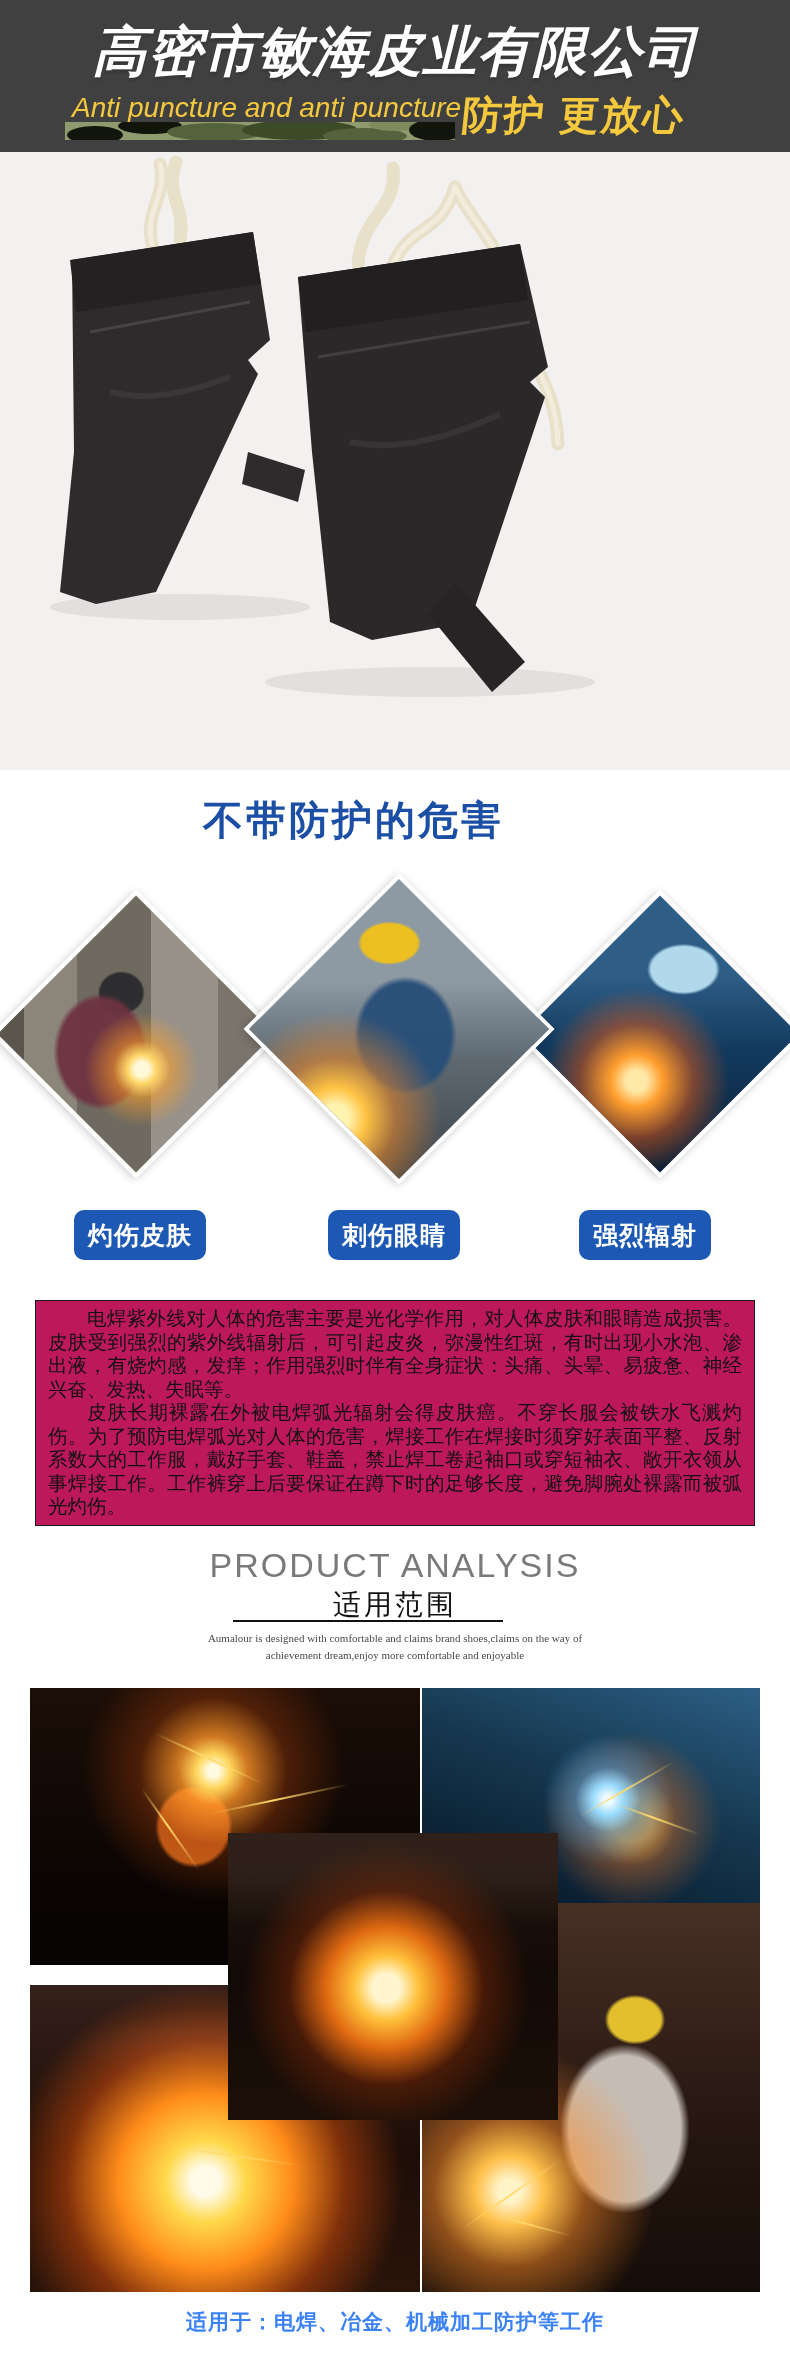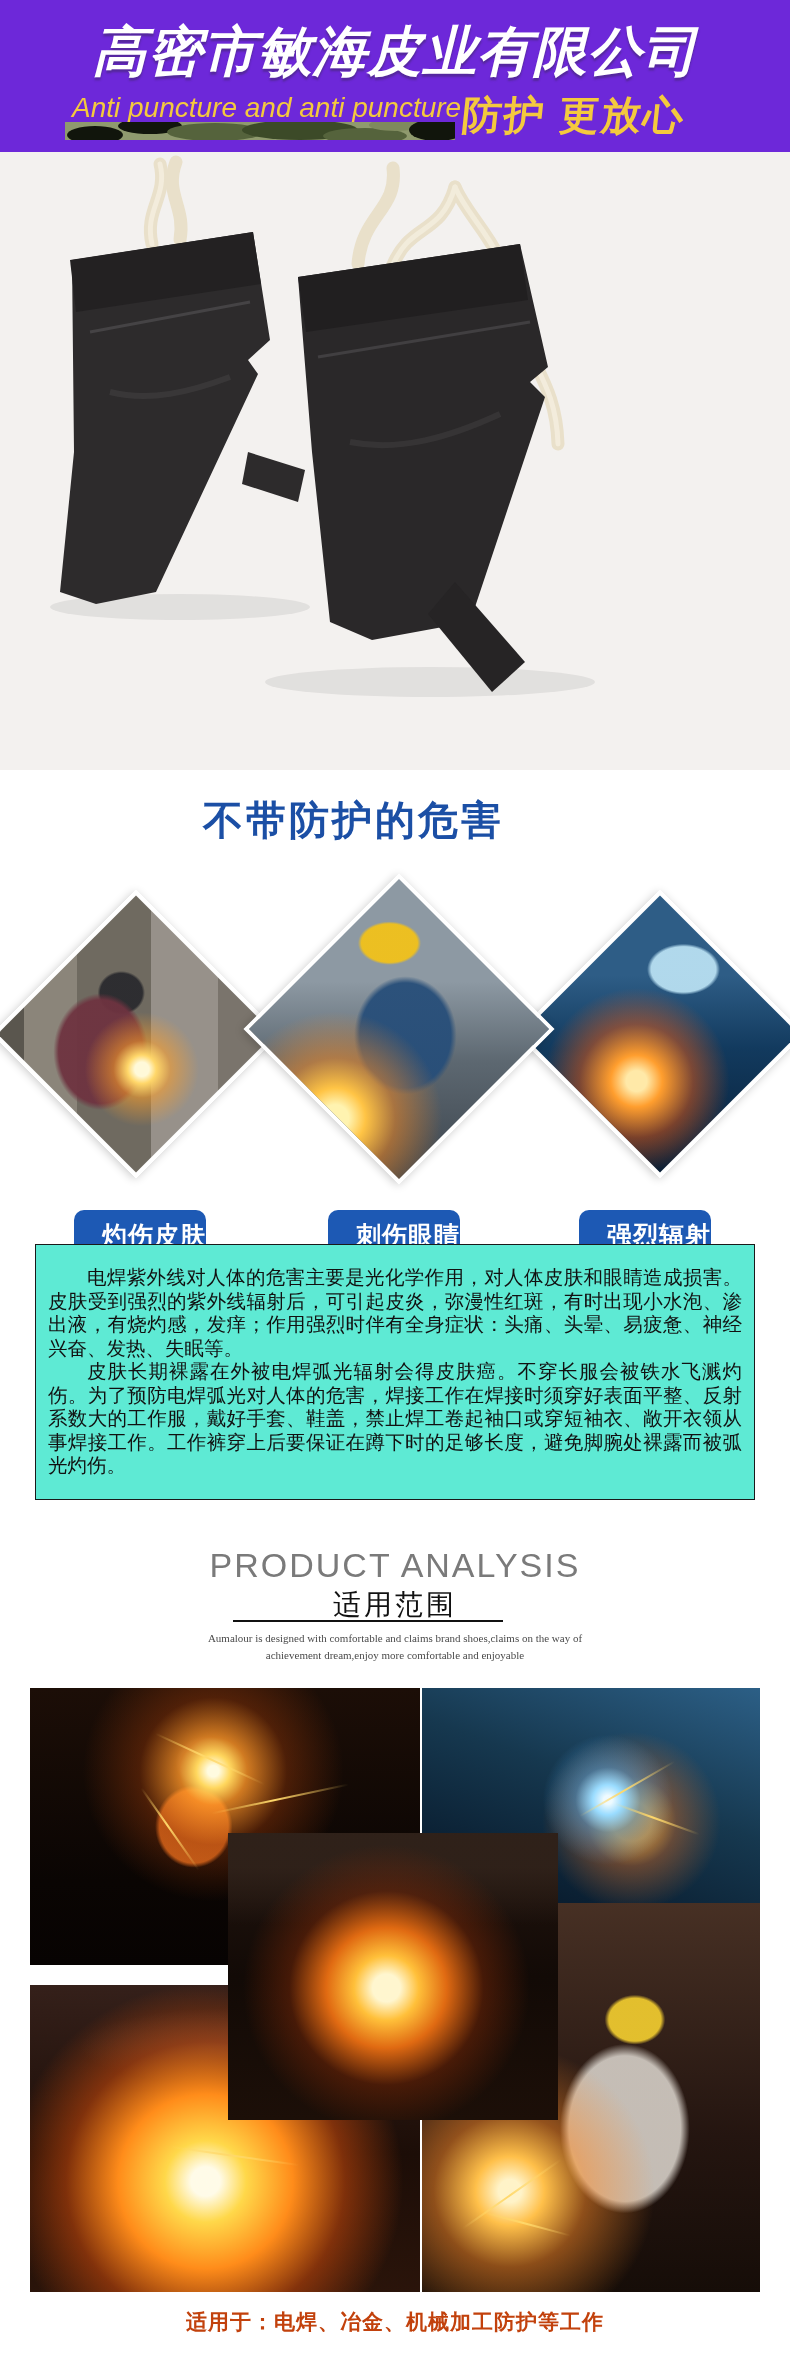--- a/index.html
+++ b/index.html
@@ -2,21 +2,21 @@
 <html><head>
 <meta charset="utf-8">
 <style>
   html,body{margin:0;padding:0;background:#ffffff;}
   #page{
     position:relative; width:790px; height:2371px; margin:0 auto;
     background:#ffffff; overflow:hidden;
     font-family:"Liberation Sans", sans-serif;
   }
   
-  .header{position:absolute;left:0;top:0;width:790px;height:152px;background:#6d28d9;}
+  .header{position:absolute;left:0;top:0;width:790px;height:152px;background:#404040;}
   .company{
     position:absolute;left:0;top:16px;width:790px;text-align:center;
     font-size:54px;font-weight:bold;font-style:italic;color:#ffffff;
     letter-spacing:1px;white-space:nowrap;text-shadow:0 3px 2px rgba(40,40,45,.35);
   }
   .subtitle-en{
     position:absolute;left:72px;top:92px;font-size:28px;font-style:italic;
     font-weight:normal;color:#f4c93e;white-space:nowrap;
   }
   .slogan{
@@ -55,27 +55,27 @@
       linear-gradient(180deg, #8d99a3 0 35%, #5d6871 60%, #39414a);
   }
   .ph-rad{
     background:
       radial-gradient(circle at 42% 66%, #ffe9a8 0 4%, #ff9e2e 10%, rgba(230,90,20,.5) 22%, rgba(0,0,0,0) 36%),
       radial-gradient(ellipse 20% 14% at 58% 28%, rgba(191,230,247,.9) 0 55%, rgba(0,0,0,0) 62%),
       linear-gradient(180deg, #2e5d86 0 30%, #123a5e 55%, #071c33);
   }
   .chip{
     position:absolute;top:1210px;width:132px;height:50px;line-height:50px;
-    background:#1d59b4;border-radius:10px;color:#ffffff;text-align:right;
+    background:#1d59b4;border-radius:10px;color:#ffffff;text-align:center;
     font-size:25px;font-weight:bold;letter-spacing:1px;
   }
   .chip1{left:74px;} .chip2{left:328px;} .chip3{left:579px;}
   .desc-box{
-    position:absolute;left:35px;top:1244px;width:694px;
-    border:1px solid #1a1a1a;padding:21px 12px;background:#5eead4;
+    position:absolute;left:35px;top:1300px;width:694px;
+    border:1px solid #1a1a1a;padding:6px 12px;background:#be185d;
   }
   .desc-box p{
     margin:0;text-indent:2em;font-size:19.5px;line-height:23.5px;color:#111111;
     text-align:justify;
   }
   
   .an-en{
     position:absolute;left:0;top:1546px;width:790px;text-align:center;
     font-size:34px;color:#7a7a7a;letter-spacing:2px;
   }
@@ -121,21 +121,21 @@
       radial-gradient(circle at 26% 74%, #fff3c8 0 3%, #ffc04a 9%, rgba(255,140,40,.5) 20%, rgba(0,0,0,0) 38%),
       radial-gradient(ellipse 14% 10% at 63% 30%, rgba(230,194,46,.98) 0 55%, rgba(0,0,0,0) 64%),
       radial-gradient(ellipse 30% 34% at 60% 58%, rgba(205,198,190,.95) 0 55%, rgba(0,0,0,0) 64%),
       linear-gradient(180deg, #473024, #241510 60%, #160d08);
   }
   .sp{position:absolute;height:2px;border-radius:2px;
     background:linear-gradient(90deg, rgba(255,220,120,0), #ffd86a 45%, rgba(255,200,90,0));}
   
   .footer-text{
     position:absolute;left:0;top:2308px;width:790px;text-align:center;
-    font-size:21px;font-weight:bold;color:#c2410c;letter-spacing:1px;
+    font-size:21px;font-weight:bold;color:#3b82f6;letter-spacing:1px;
   }
 </style>
 </head>
 <body>
 
 <div id="page">
 
   <div class="header">
     <div class="company">高密市敏海皮业有限公司</div>
     <div class="subtitle-en">Anti puncture and anti puncture</div>

